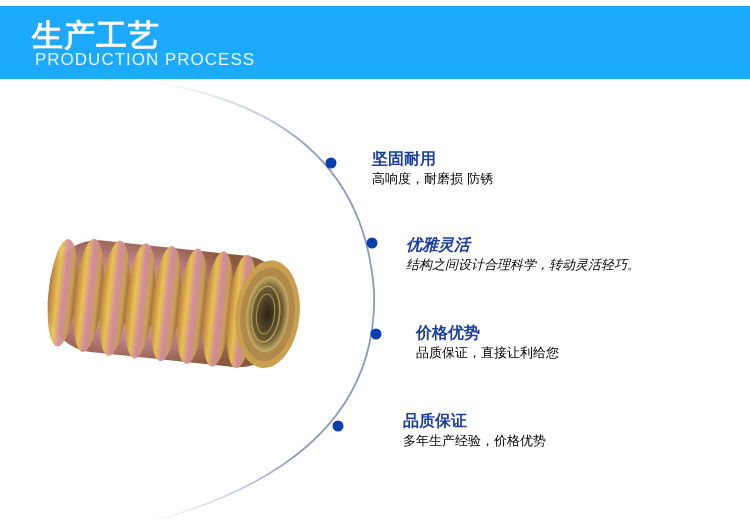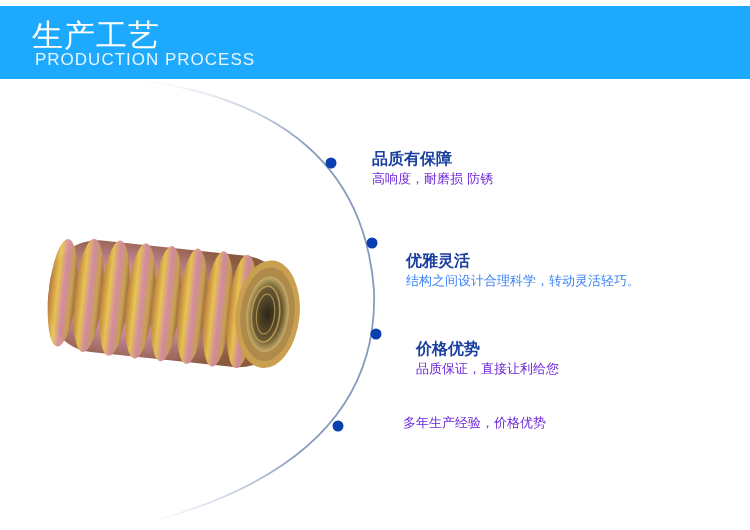--- a/index.html
+++ b/index.html
@@ -8,38 +8,38 @@
     background: #ffffff;
     font-family: "DejaVu Sans", "Liberation Sans", sans-serif;
   }
   .banner {
     position: absolute; left: 0; top: 6px; width: 750px; height: 73px;
     background: #1ca9fe;
   }
   .banner-title-cn {
     position: absolute; left: 32px; top: 12px;
     color: #ffffff; font-size: 31px; letter-spacing: 1px; line-height: 34px;
-    font-weight: normal;
+    font-weight: bold;
   }
   .banner-title-en {
     position: absolute; left: 35px; top: 44px;
     color: #e8f6ff; font-family: "Liberation Sans", sans-serif;
     font-size: 17px; letter-spacing: 1px; line-height: 20px; text-align: center;
   }
   .arc-svg { position: absolute; left: 0; top: 0; }
   .feature { position: absolute; }
   .feature-title {
     color: #1b3f9f; font-size: 16px; font-weight: bold; line-height: 18px;
     white-space: nowrap;
   }
   .feature-desc {
-    color: #6d28d9; font-size: 13px; line-height: 16px; margin-top: 3px;
+    color: #000000; font-size: 13px; line-height: 16px; margin-top: 3px;
     white-space: nowrap;
   }
-  .feature.f2 .feature-desc { color: #3b82f6; }
+  .feature.f2 .feature-desc { color: #000000; }
 </style>
 </head>
 <body>
 
 <div class="banner">
   <div class="banner-title-cn">生产工艺</div>
   <div class="banner-title-en">PRODUCTION PROCESS</div>
 </div>
 
 <svg class="arc-svg" width="750" height="530" viewBox="0 0 750 530">
@@ -91,29 +91,30 @@
 
     <ellipse cx="268" cy="304" rx="32" ry="54" fill="#c8a050"></ellipse>
     <ellipse cx="268" cy="304" rx="27" ry="47" fill="#b08a4a"></ellipse>
     <ellipse cx="268" cy="304" rx="21" ry="38" fill="url(#hole)"></ellipse>
     <ellipse cx="266" cy="304" rx="14" ry="28" fill="none" stroke="#b89a52" stroke-width="1.5"></ellipse>
     <ellipse cx="266" cy="304" rx="9" ry="20" fill="none" stroke="#a88a48" stroke-width="1.2"></ellipse>
   </g>
 </svg>
 
 <div class="feature f1" style="left:372px; top:150px;">
-  <div class="feature-title">品质有保障</div>
+  <div class="feature-title">坚固耐用</div>
   <div class="feature-desc">高响度，耐磨损 防锈</div>
 </div>
 
-<div class="feature f2" style="left:406px; top:252px;">
+<div class="feature f2" style="left:406px; top:236px;font-style:italic;">
   <div class="feature-title">优雅灵活</div>
   <div class="feature-desc">结构之间设计合理科学，转动灵活轻巧。</div>
 </div>
 
-<div class="feature f3" style="left:416px; top:340px;">
+<div class="feature f3" style="left:416px; top:324px;">
   <div class="feature-title">价格优势</div>
   <div class="feature-desc">品质保证，直接让利给您</div>
 </div>
 
 <div class="feature f4" style="left:403px; top:412px;">
+  <div class="feature-title">品质保证</div>
   <div class="feature-desc">多年生产经验，价格优势</div>
 </div>
 
 </body></html>

